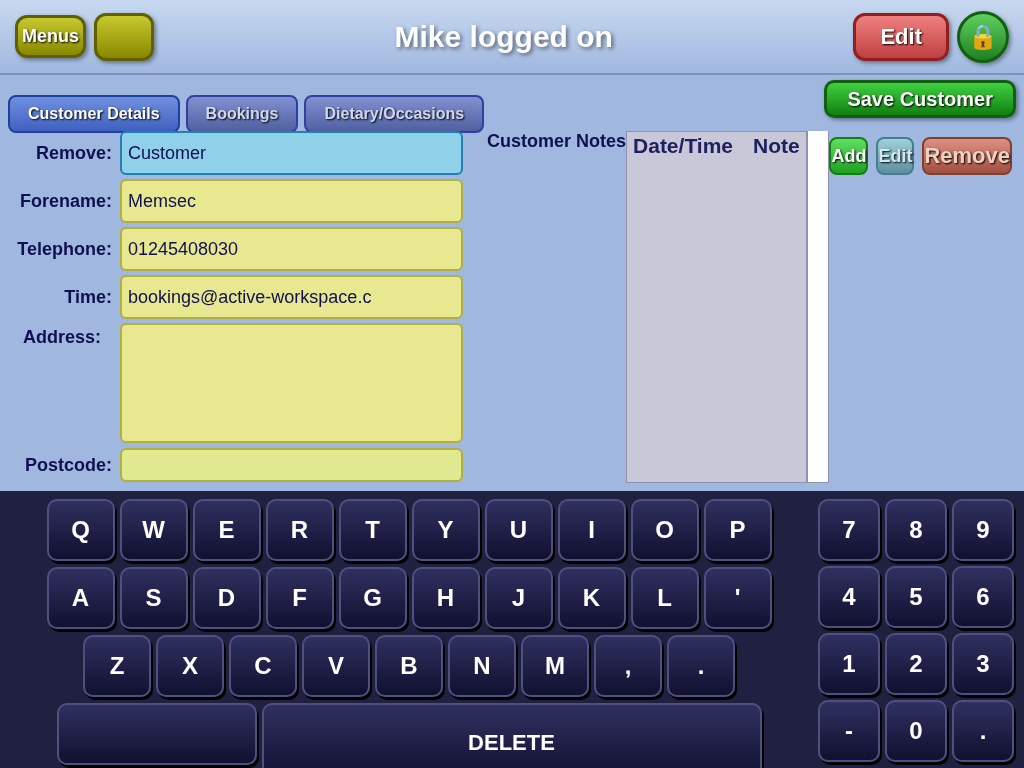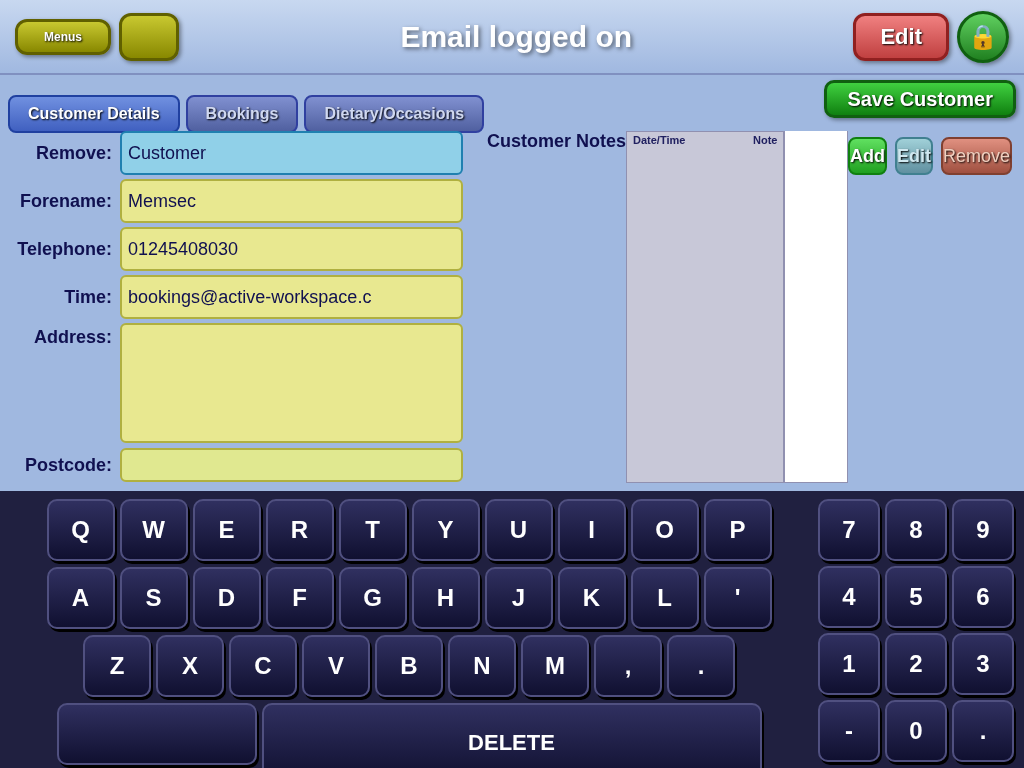--- a/index.html
+++ b/index.html
@@ -26,23 +26,23 @@
     .header-left {
       display: flex;
       gap: 8px;
       align-items: center;
     }
     .btn-menus {
       background: linear-gradient(180deg, #c8c830 0%, #888800 100%);
       border: 3px solid #606000;
       border-radius: 12px;
       color: white;
-      font-size: 12px;
-      font-weight: bold;
-      padding: 8px 26px;
+      font-size: 18px;
+      font-weight: bold;
+      padding: 8px 4px;
       cursor: pointer;
       text-shadow: 1px 1px 2px #000;
       box-shadow: 2px 2px 4px rgba(0,0,0,0.4);
     }
     .btn-yellow-square {
       background: linear-gradient(180deg, #c8c830 0%, #888800 100%);
       border: 3px solid #606000;
       border-radius: 12px;
       width: 60px;
       height: 48px;
@@ -216,21 +216,21 @@
       font-weight: bold;
       color: #101050;
       text-align: center;
       margin-bottom: 4px;
     }
     .notes-table-header {
       display: flex;
       background: #c8c8d8;
       border: 1px solid #9090b0;
       padding: 2px 6px;
-      font-size: 11px;
+      font-size: 21px;
       font-weight: bold;
       color: #202060;
     }
     .notes-col-date { width: 120px; }
     .notes-col-note { flex: 1; }
     .notes-table-body {
       flex: 1;
       background: white;
       border: 1px solid #9090b0;
       border-top: none;
@@ -265,22 +265,22 @@
       cursor: pointer;
       text-shadow: 1px 1px 2px #000;
     }
     .btn-remove {
       flex: 1;
       height: 38px;
       background: linear-gradient(180deg, #e09080 0%, #a05040 100%);
       border: 2px solid #804030;
       border-radius: 8px;
       color: #f0d0c0;
-      font-size: 18px;
-      font-weight: normal;
+      font-size: 22px;
+      font-weight: bold;
       cursor: pointer;
       text-shadow: 1px 1px 2px #000;
     }
 
     
     .keyboard-area {
       width: 100%;
       background: #202040;
       padding: 8px 10px;
       display: flex;
@@ -380,21 +380,21 @@
     }
   </style>
 </head>
 <body>
 
 <div class="header">
   <div class="header-left">
     <button class="btn-menus">Menus</button>
     <div class="btn-yellow-square"></div>
   </div>
-  <div class="header-title">Email logged on</div>
+  <div class="header-title">Mike logged on</div>
   <div class="header-right">
     <button class="btn-back">Edit</button>
     <div class="btn-lock">
       <span class="lock-icon">🔒</span>
     </div>
   </div>
 </div>
 
 <div class="tab-bar">
   <div class="tab tab-active">Customer Details</div>
@@ -417,21 +417,21 @@
       </div>
       <div class="form-row">
         <span class="form-label">Telephone:</span>
         <input class="form-input" type="text" value="01245408030" style="">
       </div>
       <div class="form-row">
         <span class="form-label">Time:</span>
         <input class="form-input" type="text" value="bookings@active-workspace.c" style="">
       </div>
       <div class="form-row" style="align-items:flex-start;">
-        <span class="form-label" style="padding-top:4px;">Address:</span>
+        <span class="form-label" style="padding-top:4px;text-align:center;">Address:</span>
         <textarea class="form-textarea" placeholder="" style=""></textarea>
       </div>
       <div class="form-row">
         <span class="form-label">Postcode:</span>
         <input class="form-postcode-input" type="text" value="" style="">
       </div>
     </div>
 
     <div class="notes-area">
       <div class="notes-title">Customer Notes</div>

